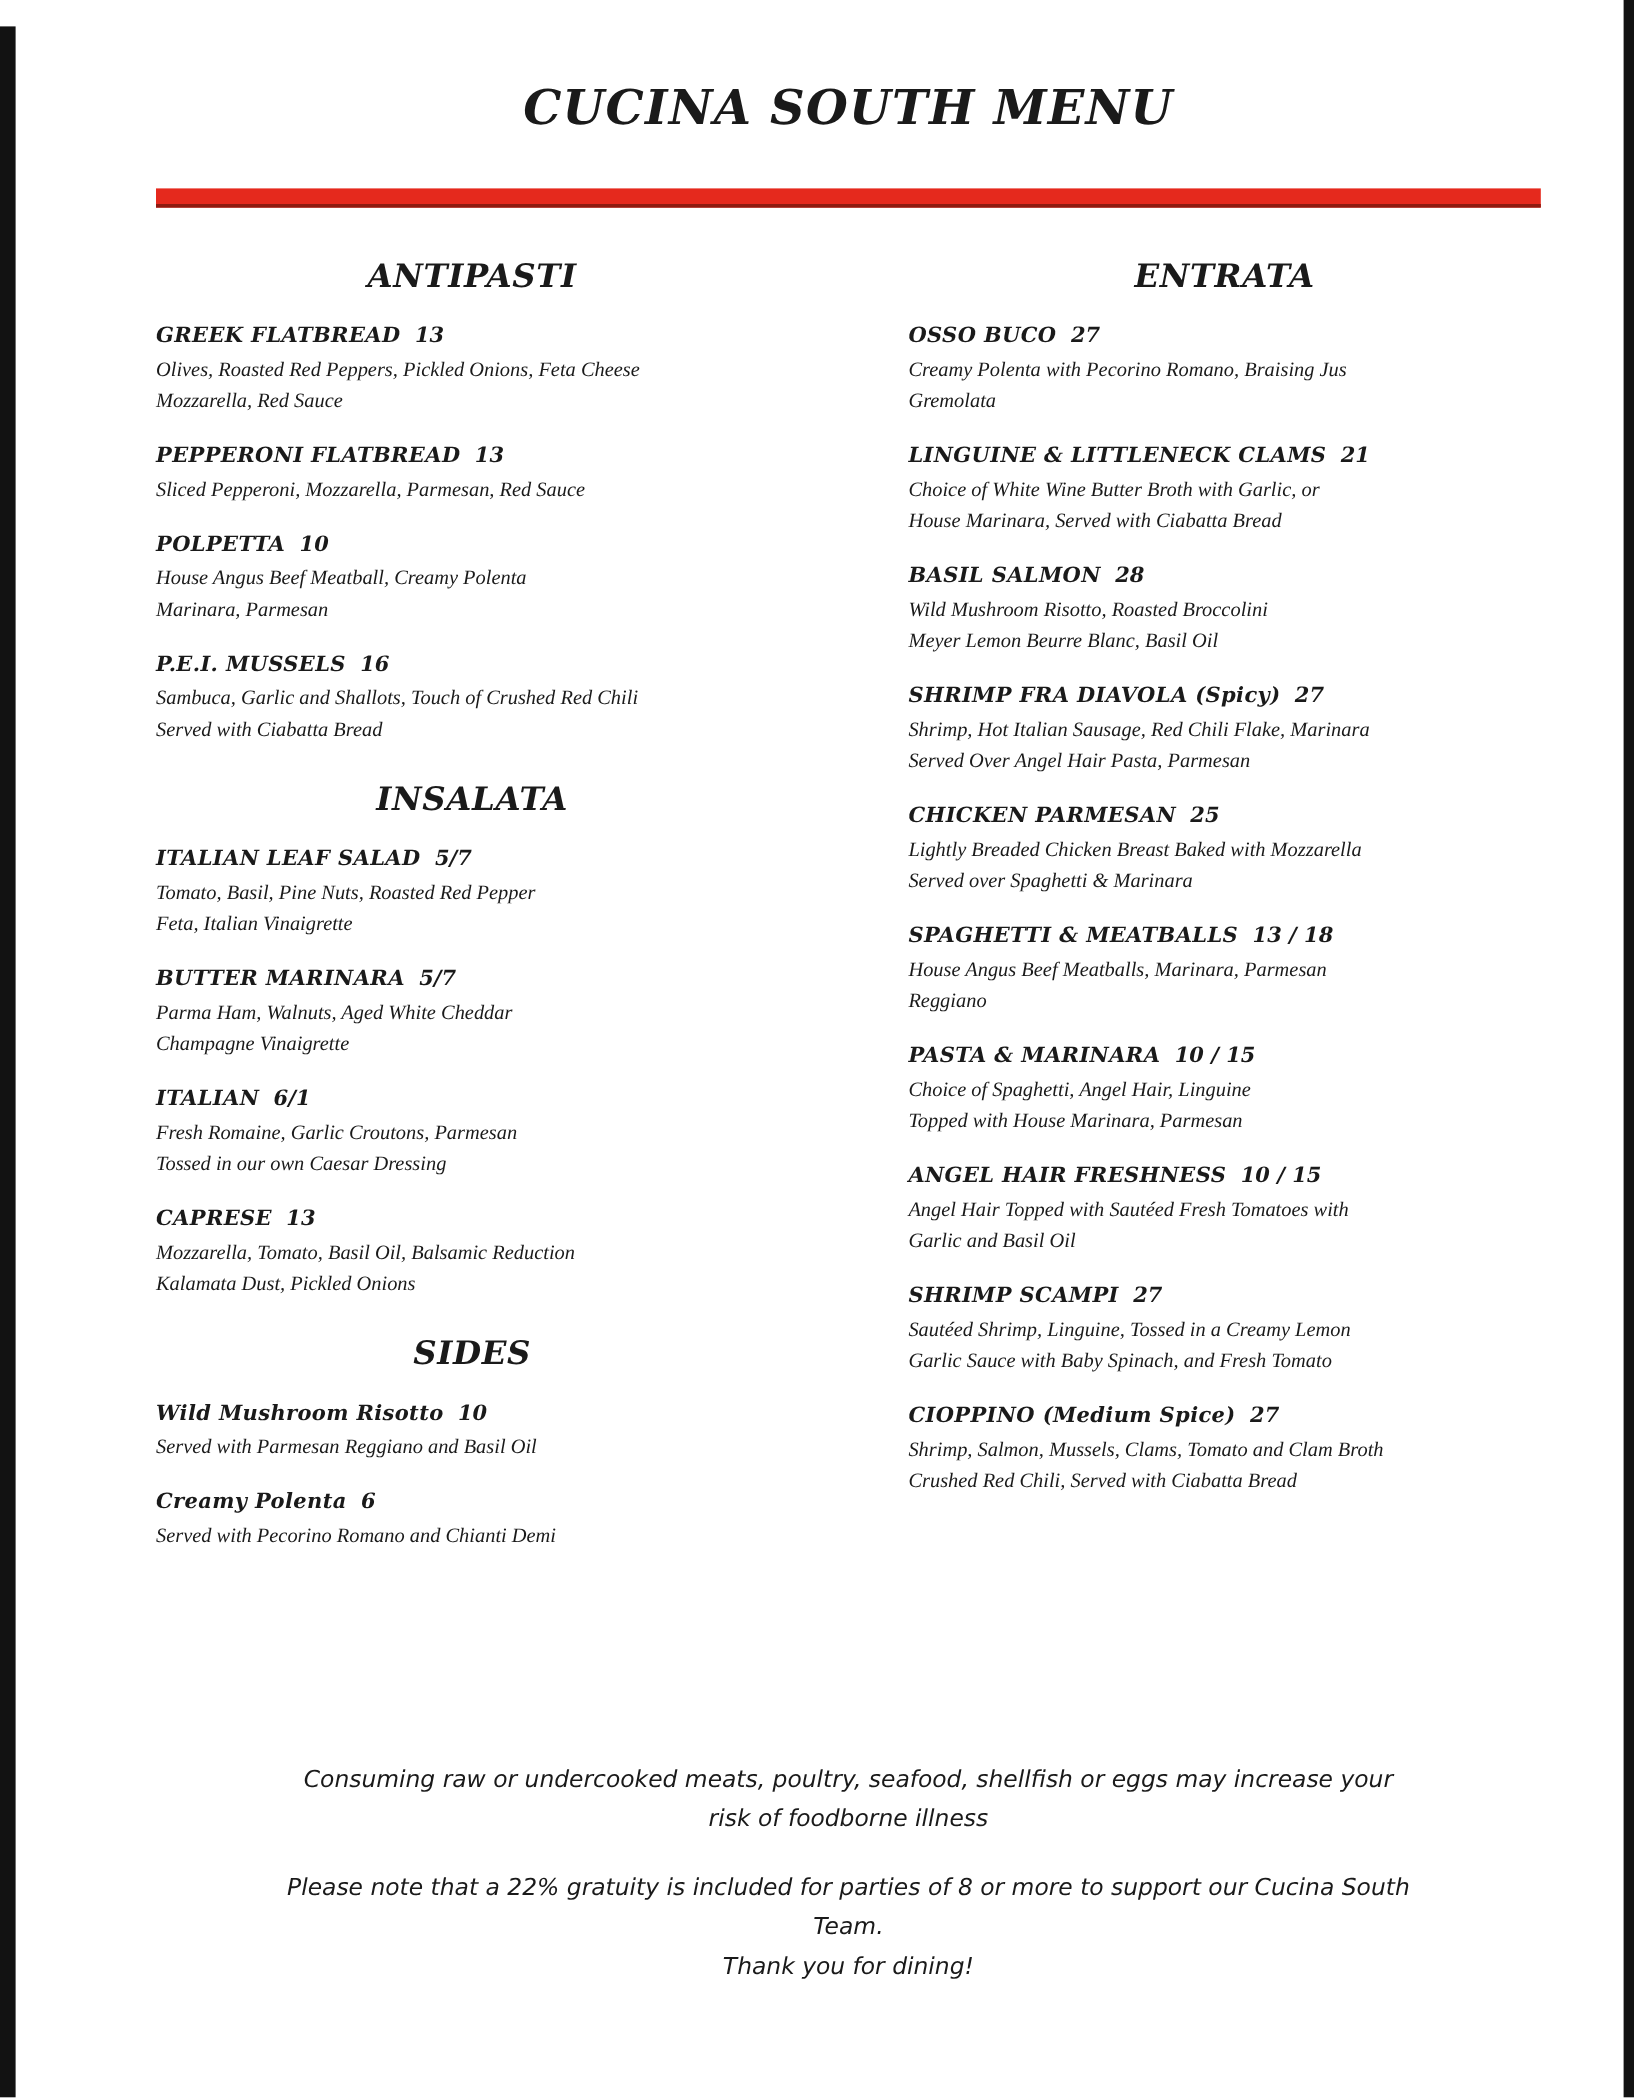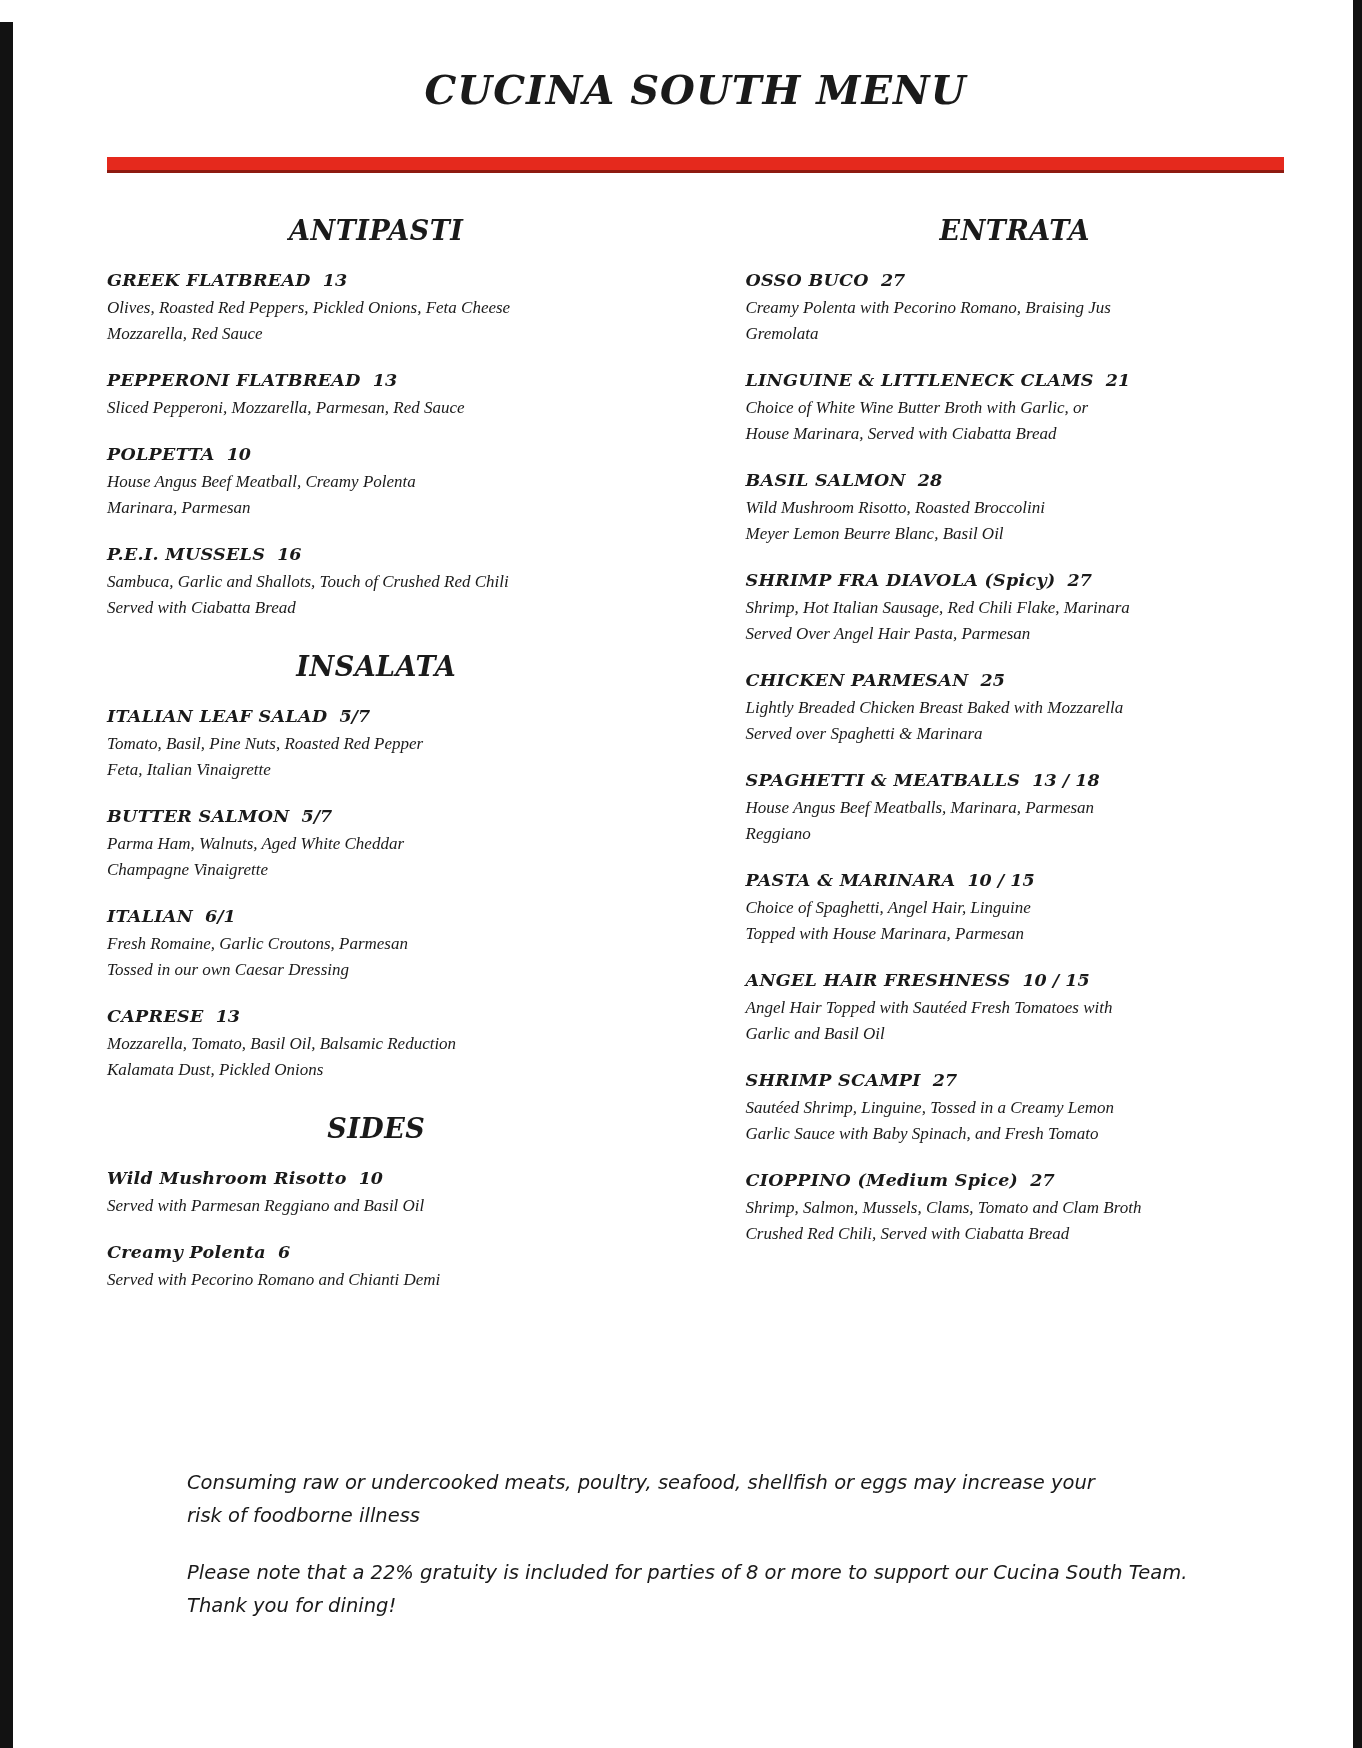--- a/index.html
+++ b/index.html
@@ -19,20 +19,21 @@
   .scan-edge {
     position: absolute;
     top: 0;
     bottom: 0;
     background: #121212;
   }
   .scan-edge.left  { left: 0; width: 13px; top: 22px; }
   .scan-edge.right { right: 0; width: 9px; }
   .content {
     padding: 0 78px 0 107px;
+    margin-left: 23px;
   }
   .page-title {
     text-align: center;
     font-size: 40px;
     font-weight: bold;
     letter-spacing: 1px;
     margin: 66px 0 0 0;
   }
   .red-divider {
     height: 13px;
@@ -65,21 +66,21 @@
   .item-price { white-space: nowrap; }
   .item-desc {
     font-size: 17px;
     line-height: 26px;
     white-space: pre-line;
     margin-top: 3px;
     font-family: Liberation Serif, serif;
   }
   .footer {
     margin-top: 152px;
-    text-align: left;
+    text-align: center;
     font-family: "DejaVu Sans", sans-serif;
     font-style: italic;
     font-size: 19.5px;
     line-height: 33px;
     padding: 0 80px;
   }
   .footer p {
     margin: 0 0 24px 0;
     white-space: pre-line;
   }
@@ -134,21 +135,21 @@
           <div class="menu-item">
             <div class="item-row">
               <span class="item-name">ITALIAN LEAF SALAD</span>
               <span class="item-price">5/7</span>
             </div>
             <div class="item-desc">Tomato, Basil, Pine Nuts, Roasted Red Pepper
 Feta, Italian Vinaigrette</div>
           </div>
           <div class="menu-item">
             <div class="item-row">
-              <span class="item-name">BUTTER SALMON</span>
+              <span class="item-name">BUTTER MARINARA</span>
               <span class="item-price">5/7</span>
             </div>
             <div class="item-desc">Parma Ham, Walnuts, Aged White Cheddar
 Champagne Vinaigrette</div>
           </div>
           <div class="menu-item">
             <div class="item-row">
               <span class="item-name">ITALIAN</span>
               <span class="item-price">6/1</span>
             </div>

